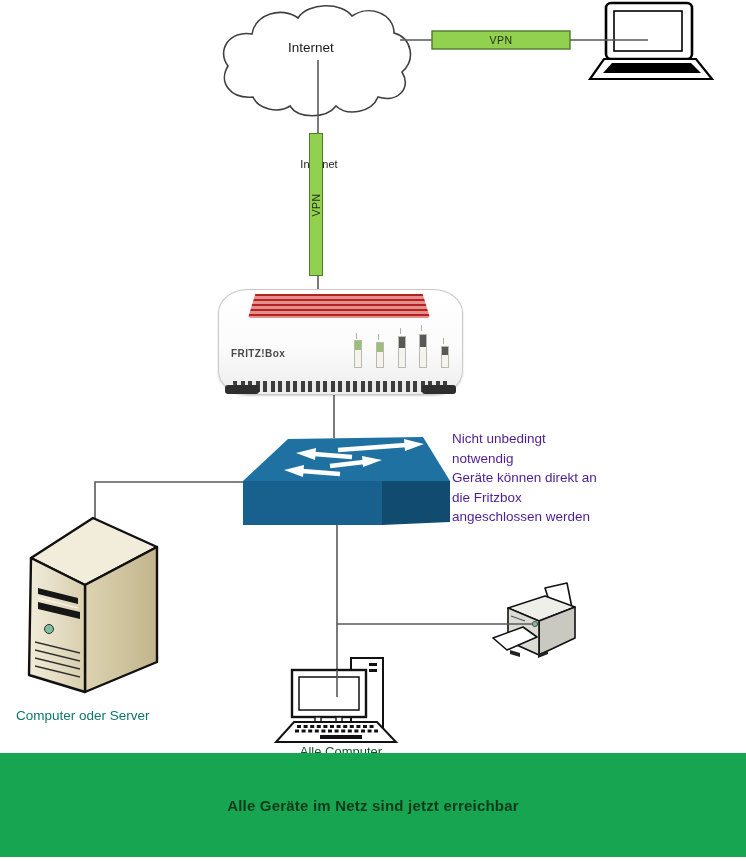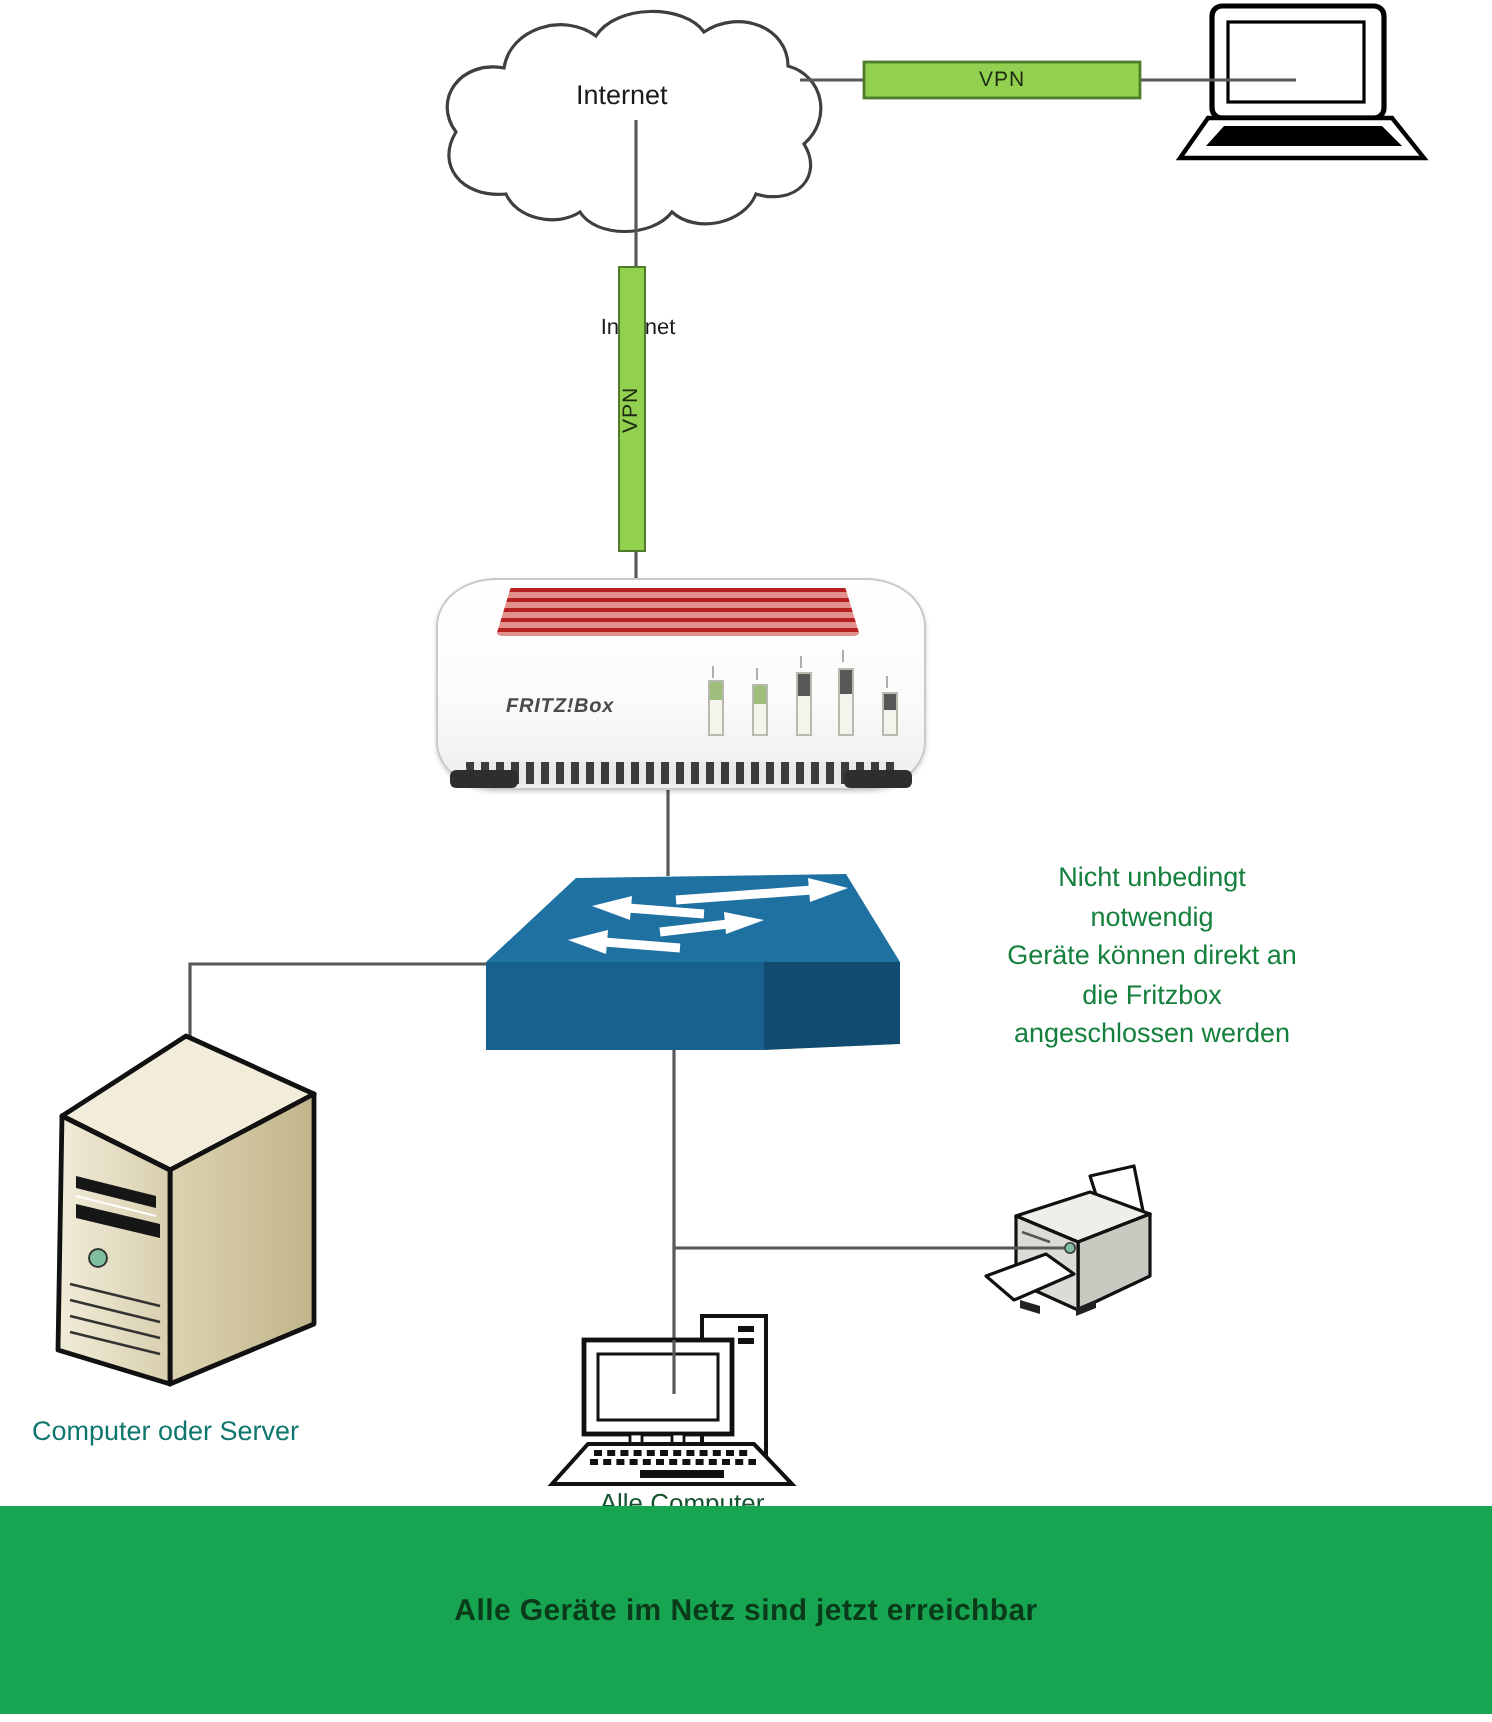--- a/index.html
+++ b/index.html
@@ -40,37 +40,37 @@
     border:1px solid #c9c9c9; border-radius:30px/24px;
     box-shadow:0 1px 2px rgba(0,0,0,.18); z-index:2;
   }
   .router .stripes {
     position:absolute; left:29px; right:32px; top:4px; height:24px;
     background:repeating-linear-gradient(180deg,#b62020 0 2px,#e2908c 2px 5px);
     clip-path:polygon(4% 0,96% 0,100% 100%,0 100%);
     border-radius:8px 8px 3px 3px;
   }
   .router .logo {
-    position:absolute; left:34px; top:58px;
-    font-size:10px; font-weight:bold; font-style:italic; color:#4a4a4a;
+    position:absolute; left:12px; top:58px;
+    font-size:10px; font-weight:bold; color:#4a4a4a;
     letter-spacing:.4px;
   }
   .led { position:absolute; width:6px; background:#f4f3ec; border:1px solid #b9b9b0; bottom:26px; }
   .led .seg { position:absolute; left:0; top:0; width:100%; height:9px; }
   .led-tick { position:absolute; width:1px; height:6px; background:#b0b0a8; }
   .router .vent {
     position:absolute; left:14px; right:14px; bottom:2px; height:11px;
     background:repeating-linear-gradient(90deg,#3c3c3c 0 4px,#e9e9e9 4px 7.5px);
     border-radius:0 0 9px 9px;
   }
   .router .foot { position:absolute; bottom:0; width:34px; height:9px; background:#2e2e2e; border-radius:3px; }
 
   .note {
-    left:452px; top:429px; width:248px; text-align:center;
-    font-size:13.5px; line-height:19.5px; color:#15803d;
+    left:452px; top:429px; width:248px; text-align:left;
+    font-size:13.5px; line-height:19.5px; color:#4c1d95;
     white-space:pre-line; z-index:4;
   }
 
   .server-label { left:16px; top:708px; font-size:13.5px; color:#0f766e; z-index:4; }
 
   .desktop-label {
     left:286px; top:744px; width:110px; text-align:center;
     font-size:13px; color:#14532d; z-index:4;
   }
 

